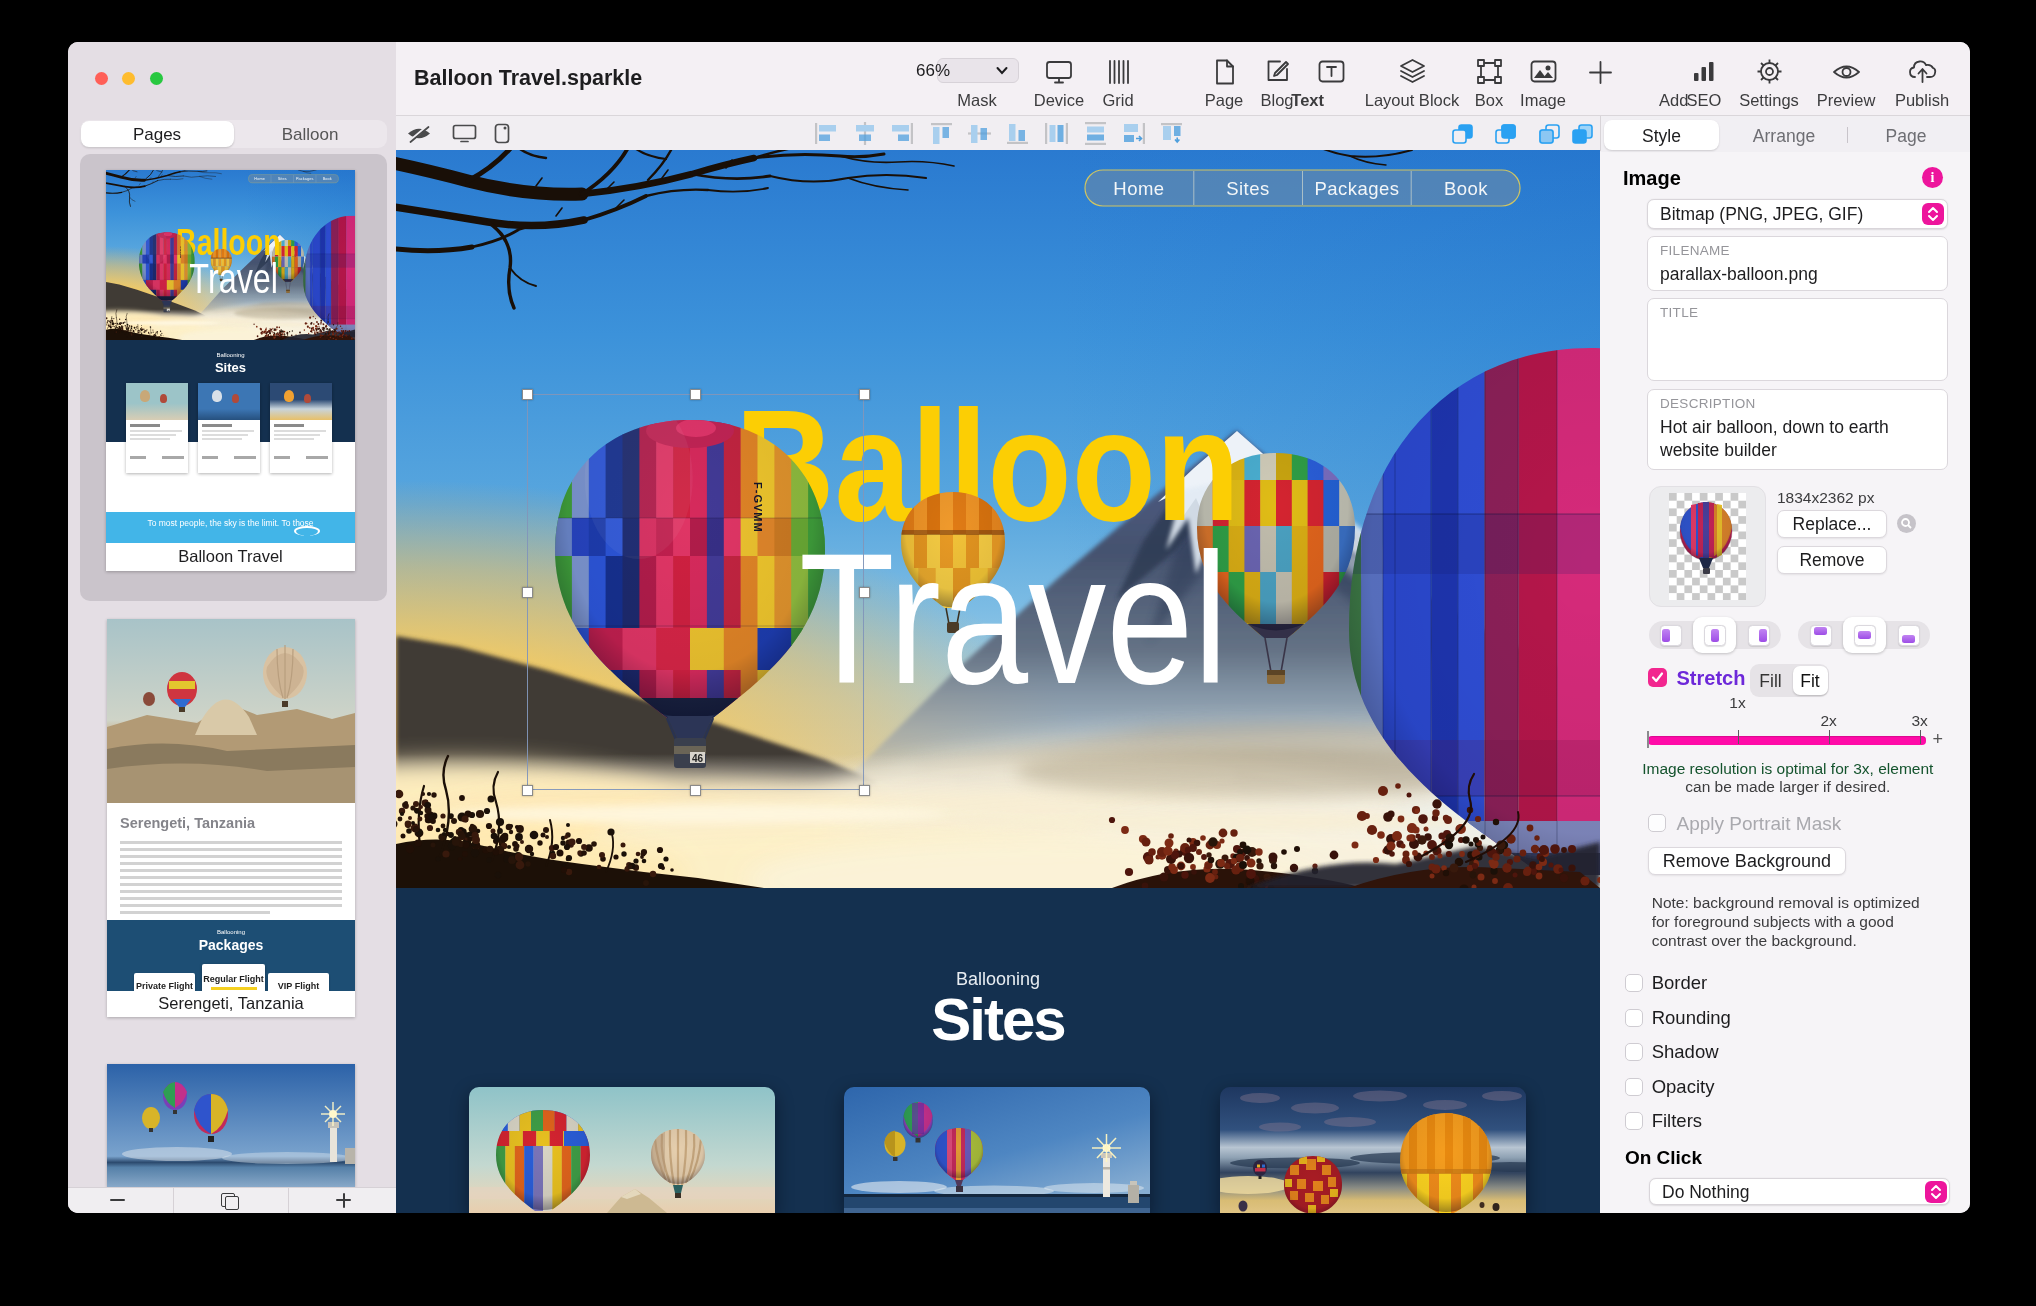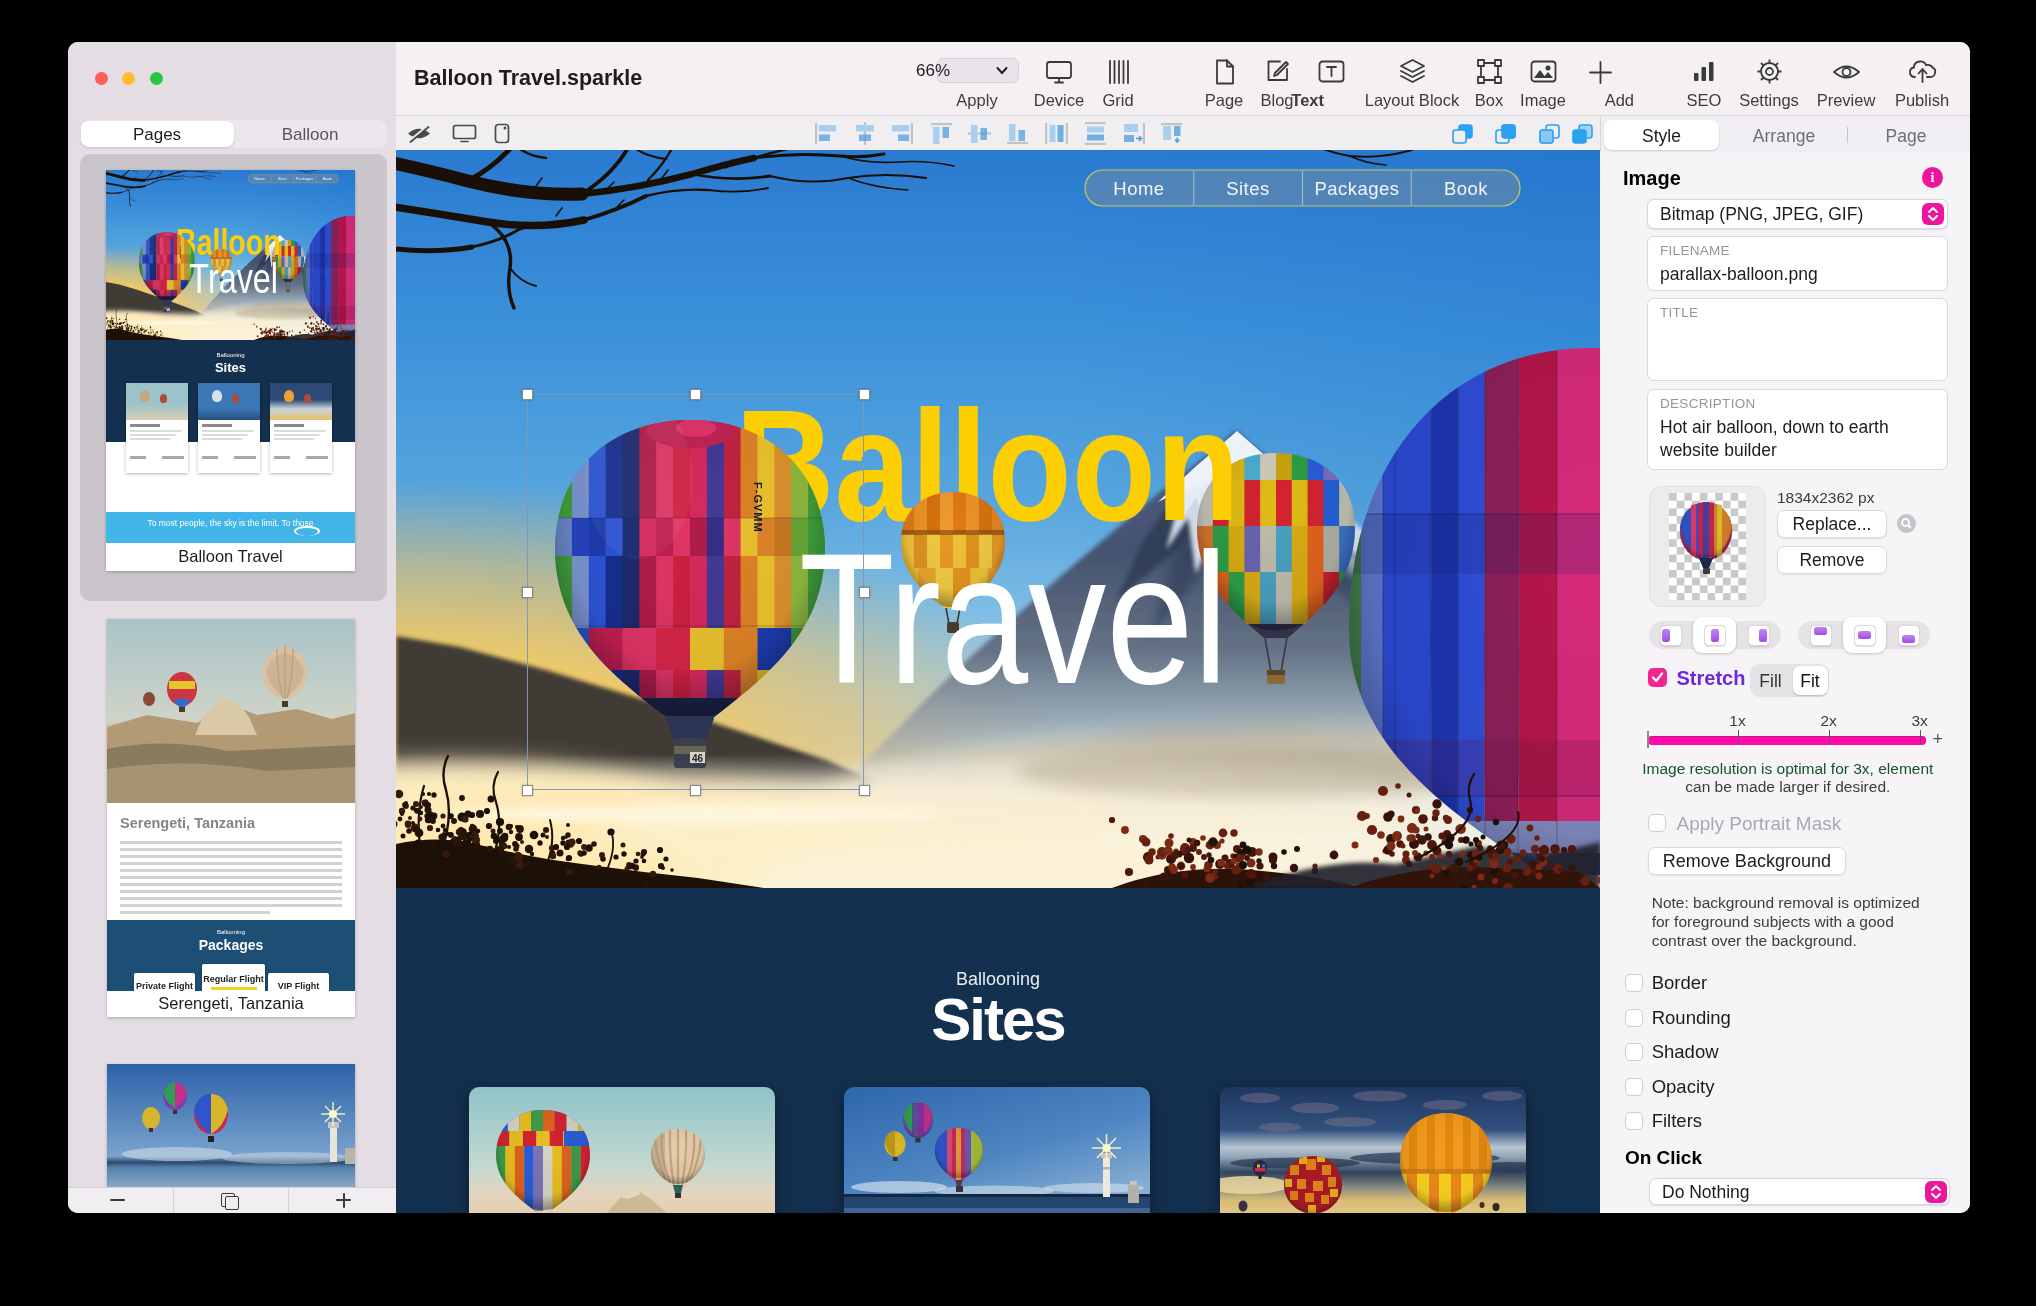--- a/index.html
+++ b/index.html
@@ -902,21 +902,21 @@
 <div class="abs" style="left:153px;top:1151px;width:14px;height:14px;border:1.6px solid #3a3a3c;border-radius:2px;background:transparent;"></div>
     <div class="abs" style="left:157px;top:1154px;width:14px;height:14px;border:1.6px solid #3a3a3c;border-radius:2px;background:#f0eef1;"></div>
     <div class="abs" style="left:268px;top:1157px;width:15px;height:2px;background:#3a3a3c;border-radius:1px;"></div>
 <div class="abs" style="left:274.5px;top:1150.5px;width:2px;height:15px;background:#3a3a3c;border-radius:1px;"></div>
 <div class="abs" style="left:346px;top:24px;font-size:21.5px;color:#1d1d1f;font-weight:bold;white-space:nowrap;">Balloon Travel.sparkle</div>
 <div class="abs" style="left:869px;top:16px;width:82px;height:25px;background:#e9e4ea;border:1px solid #d7d2d8;border-radius:6px;"></div>
 <div class="abs" style="left:848px;top:19px;font-size:17px;color:#1d1d1f;font-weight:normal;white-space:nowrap;">66%</div>
 <svg class="abs" style="left:928px;top:24px;" width="12" height="9" viewBox="0 0 12 9">
       <path d="M 1.5,2 L 6,7 L 10.5,2" stroke="#1d1d1f" stroke-width="2" fill="none" stroke-linecap="round"></path>
     </svg>
-    <div class="abs" style="left:859.0px;top:49px;width:100px;text-align:center;font-size:16.5px;color:#3c3c3e;font-weight:normal;">Apply</div>
+    <div class="abs" style="left:859.0px;top:49px;width:100px;text-align:center;font-size:16.5px;color:#3c3c3e;font-weight:normal;">Mask</div>
 <svg class="abs" style="left:977px;top:18px;" width="28" height="24" viewBox="0 0 28 24" fill="none" stroke="#3a3a3c" stroke-width="1.8" stroke-linejoin="round" stroke-linecap="round">
       <rect x="2" y="2" width="24" height="16" rx="2.5"></rect>
       <line x1="10" y1="22.5" x2="18" y2="22.5"></line>
       <line x1="14" y1="18" x2="14" y2="22"></line>
     </svg>
 <div class="abs" style="left:941.0px;top:49px;width:100px;text-align:center;font-size:16.5px;color:#3c3c3e;font-weight:normal;">Device</div>
 <svg class="abs" style="left:1040px;top:18px;" width="22" height="24" viewBox="0 0 22 24" fill="none" stroke="#3a3a3c" stroke-width="1.8" stroke-linejoin="round" stroke-linecap="round">
       <line x1="2.0" y1="1" x2="2.0" y2="23"></line>
       <line x1="6.5" y1="1" x2="6.5" y2="23"></line>
       <line x1="11.0" y1="1" x2="11.0" y2="23"></line>
@@ -958,21 +958,21 @@
       <rect x="1.5" y="1.5" width="24" height="20" rx="3"></rect>
       <circle cx="18" cy="8" r="2.5" fill="#3a3a3c" stroke="none"></circle>
       <path d="M 4,18 L 10,10 L 16,18 Z" fill="#3a3a3c" stroke="none"></path>
       <path d="M 13,18 L 18,12 L 23,18 Z" fill="#3a3a3c" stroke="none"></path>
     </svg>
 <div class="abs" style="left:1425.0px;top:49px;width:100px;text-align:center;font-size:16.5px;color:#3c3c3e;font-weight:normal;">Image</div>
 <svg class="abs" style="left:1520px;top:18px;" width="25" height="25" viewBox="0 0 25 25" fill="none" stroke="#3a3a3c" stroke-width="1.8" stroke-linejoin="round" stroke-linecap="round">
       <line x1="12.5" y1="2" x2="12.5" y2="23"></line>
       <line x1="2" y1="12.5" x2="23" y2="12.5"></line>
     </svg>
-<div class="abs" style="left:1466px;top:49px;width:100px;text-align:right;font-size:16.5px;color:#3c3c3e;font-weight:normal;padding-left:33px;">Add</div>
+<div class="abs" style="left:1558px;top:49px;width:100px;text-align:left;font-size:16.5px;color:#3c3c3e;font-weight:normal;padding-left:33px;">Add</div>
 <svg class="abs" style="left:1623px;top:17px;" width="26" height="25" viewBox="0 0 26 25" fill="none" stroke="#3a3a3c" stroke-width="1.8" stroke-linejoin="round" stroke-linecap="round">
       <rect x="3" y="14" width="4.5" height="8" rx="1" fill="#3a3a3c" stroke="none"></rect>
       <rect x="10.5" y="8" width="4.5" height="14" rx="1" fill="#3a3a3c" stroke="none"></rect>
       <rect x="18" y="3" width="4.5" height="19" rx="1" fill="#3a3a3c" stroke="none"></rect>
     </svg>
 <div class="abs" style="left:1586.0px;top:49px;width:100px;text-align:center;font-size:16.5px;color:#3c3c3e;font-weight:normal;">SEO</div>
 <svg class="abs" style="left:1688px;top:16px;" width="27" height="27" viewBox="0 0 27 27">
       <g fill="none" stroke="#3a3a3c" stroke-width="1.8">
         <circle cx="13.5" cy="13.5" r="8.5"></circle>
         <circle cx="13.5" cy="13.5" r="3.5"></circle>
@@ -2205,21 +2205,21 @@
     <div class="abs" style="left:1833.5px;top:593px;width:13px;height:8px;background:linear-gradient(180deg,#c184f2,#9d4de6);border-radius:2.5px;"></div>
     <div class="abs" style="left:1580.3px;top:626px;width:19px;height:19px;background:#f2268f;border-radius:5px;"></div>
     <svg class="abs" style="left:1580.3px;top:626px;" width="19" height="19" viewBox="0 0 19 19" fill="none" stroke="#fff" stroke-width="2.2" stroke-linecap="round" stroke-linejoin="round">
       <path d="M 5,9.5 L 8.2,13 L 14,5.5"></path>
     </svg>
     <div class="abs" style="left:1608.5px;top:625px;font-size:20px;color:#6d28d9;font-weight:bold;white-space:nowrap;">Stretch</div>
 <div class="abs" style="left:1682px;top:622px;width:79px;height:33px;background:#e6e3e7;border-radius:9px;"></div>
 <div class="abs" style="left:1672.5px;top:629px;width:60px;text-align:center;font-size:17.5px;color:#333;font-weight:normal;">Fill</div>
 <div class="abs" style="left:1725px;top:624px;width:34.5px;height:29px;background:#fff;border-radius:7px;box-shadow:0 1px 2px rgba(0,0,0,0.2);"></div>
 <div class="abs" style="left:1722.0px;top:629px;width:40px;text-align:center;font-size:17.5px;color:#111;font-weight:normal;">Fit</div>
-<div class="abs" style="left:1649.5px;top:670px;width:40px;text-align:center;font-size:15.5px;color:#3c3c3e;font-weight:normal;">1x</div>
+<div class="abs" style="left:1649.5px;top:652px;width:40px;text-align:center;font-size:15.5px;color:#3c3c3e;font-weight:normal;">1x</div>
 <div class="abs" style="left:1740.6px;top:670px;width:40px;text-align:center;font-size:15.5px;color:#3c3c3e;font-weight:normal;">2x</div>
 <div class="abs" style="left:1831.6px;top:670px;width:40px;text-align:center;font-size:15.5px;color:#3c3c3e;font-weight:normal;">3x</div>
 <div class="abs" style="left:1579.9px;top:693.5px;width:278px;height:9px;background:#ff0ba8;border-radius:4px;box-shadow:inset 0 1px 1px rgba(0,0,0,0.15);"></div>
 <div class="abs" style="left:1578.9px;top:689px;width:2px;height:17px;background:#8a8a8e;"></div>
 <div class="abs" style="left:1669.5px;top:687.5px;width:1.6px;height:14px;background:#5a5a5e;"></div>
 <div class="abs" style="left:1760.6px;top:687.5px;width:1.6px;height:14px;background:#5a5a5e;"></div>
 <div class="abs" style="left:1851.6px;top:687.5px;width:1.6px;height:14px;background:#5a5a5e;"></div>
 <div class="abs" style="left:1859.8px;top:687px;width:20px;text-align:center;font-size:18px;color:#555;font-weight:normal;">+</div>
 <div class="abs" style="left:1549.8px;top:717.5px;width:340px;text-align:center;font-size:15.5px;color:#14532d;font-weight:normal;">Image resolution is optimal for 3x, element</div>
 <div class="abs" style="left:1549.8px;top:735.5px;width:340px;text-align:center;font-size:15.5px;color:#3c3c3e;font-weight:normal;">can be made larger if desired.</div>

